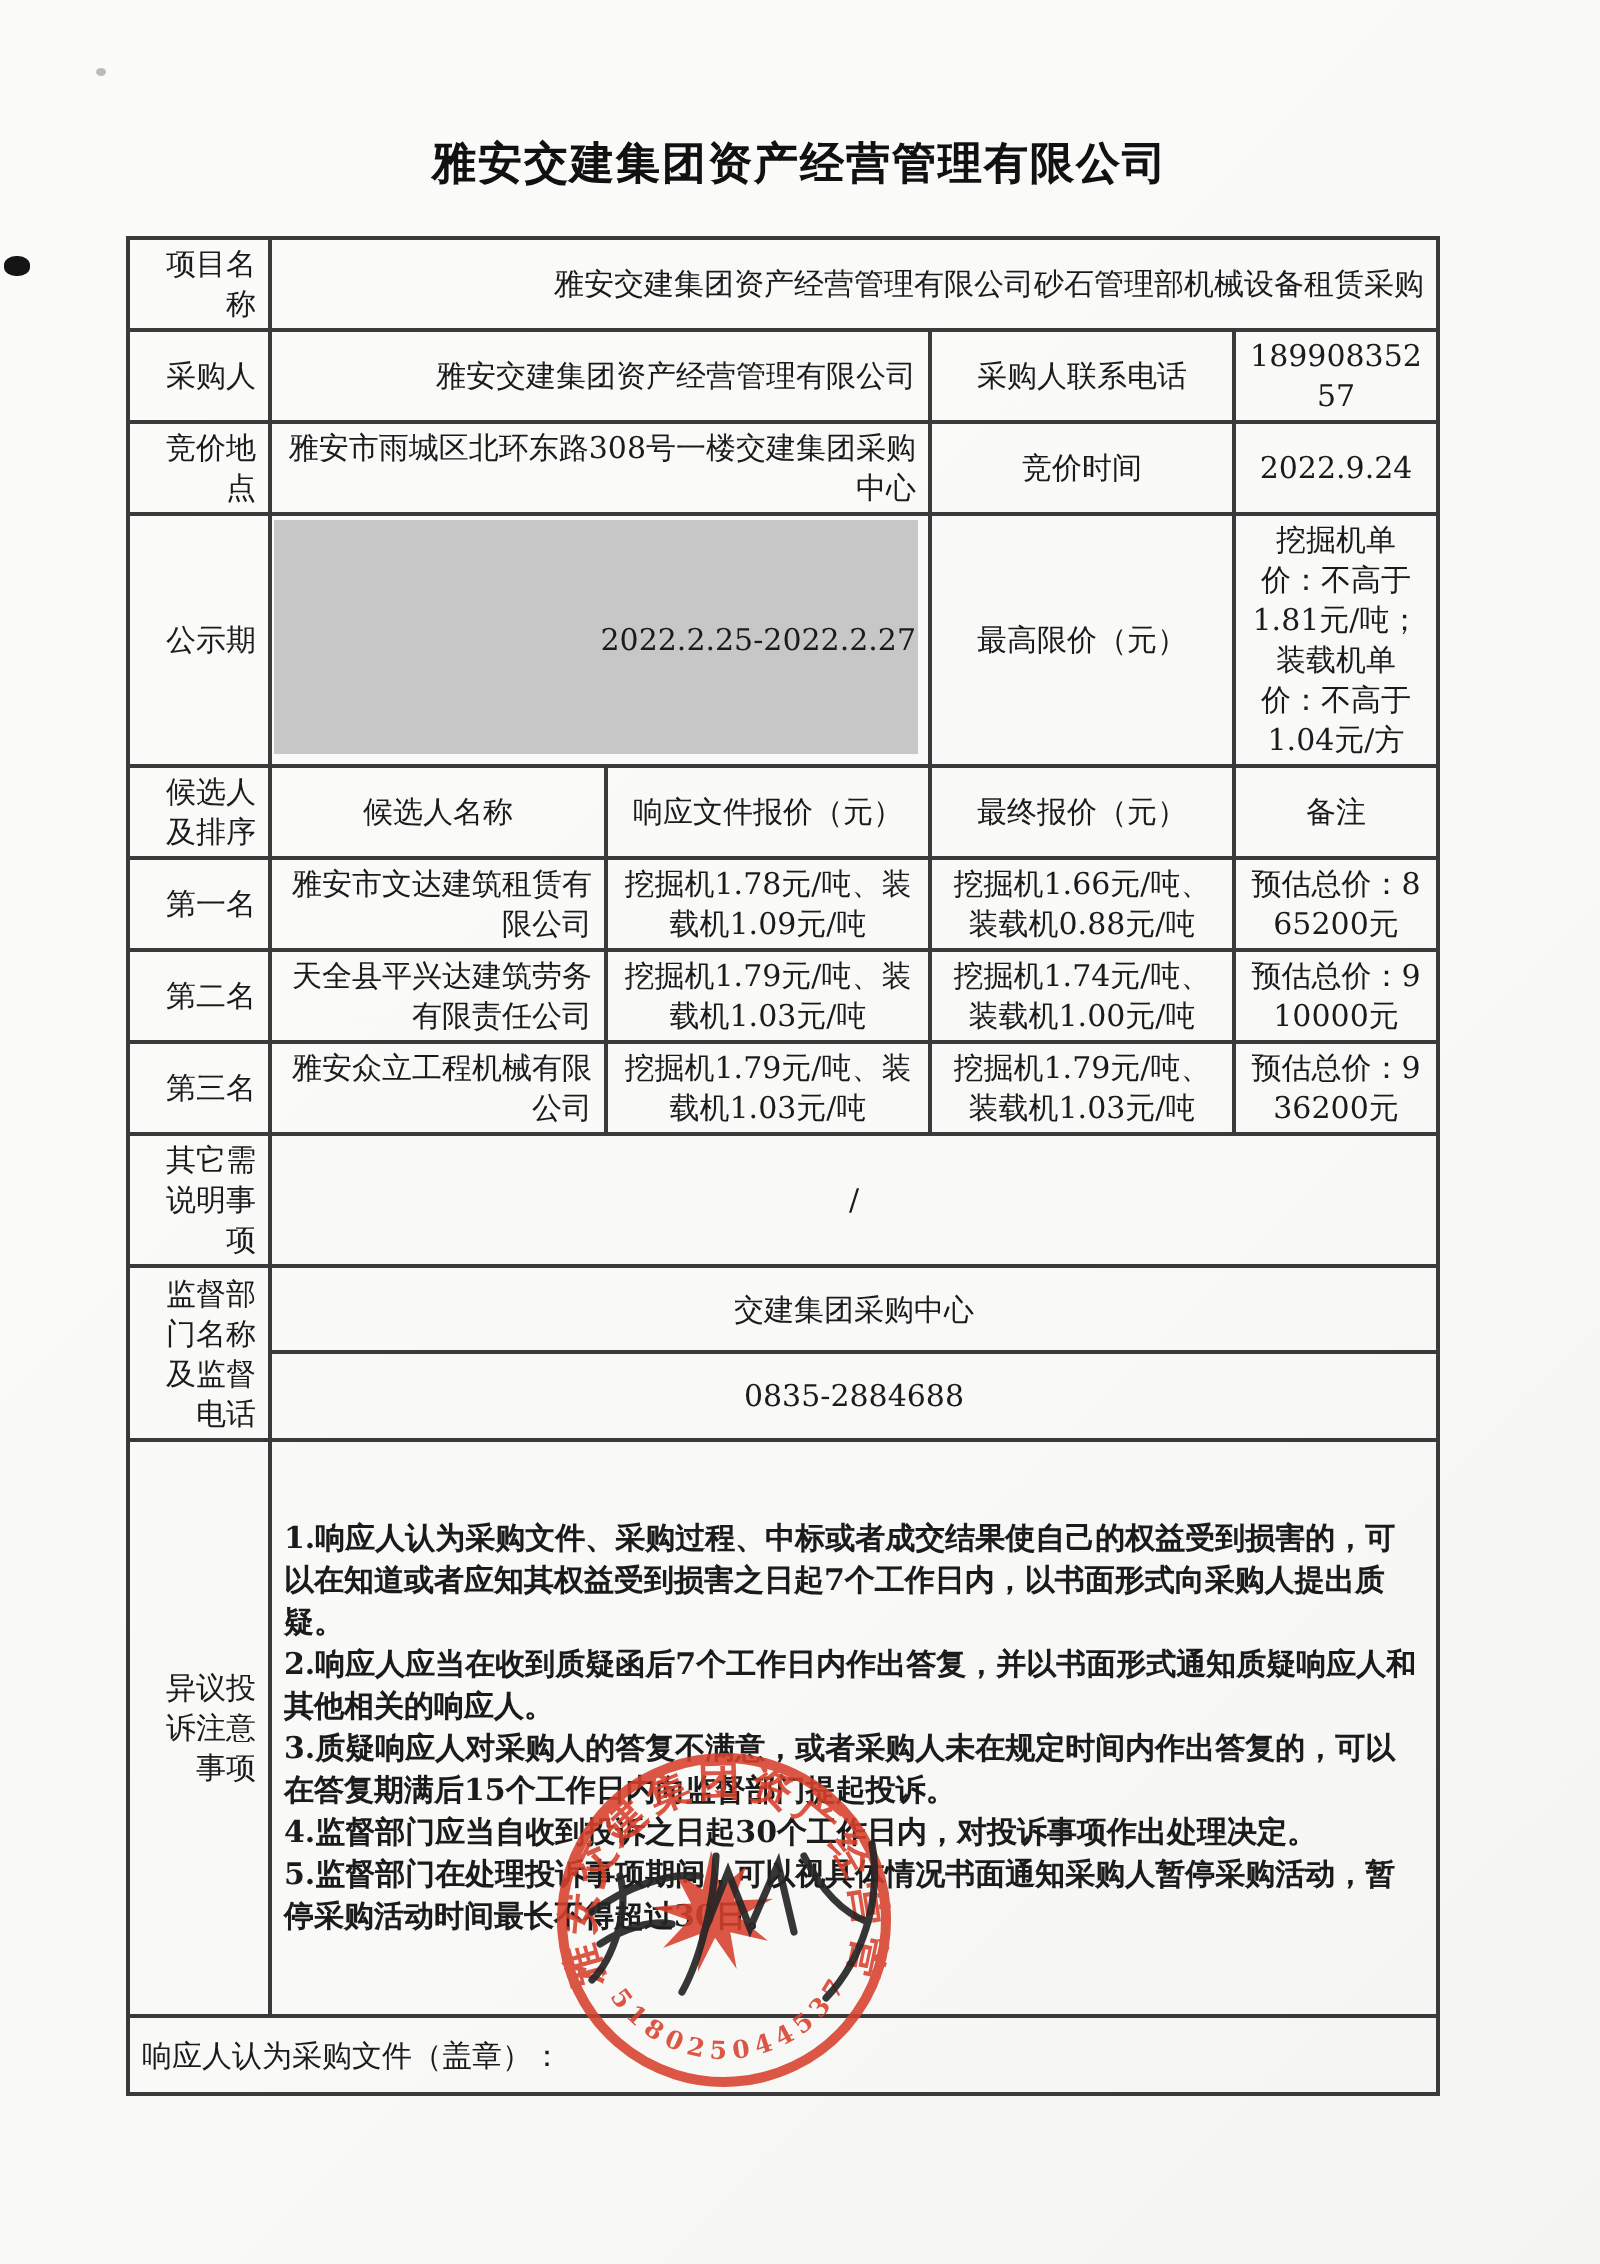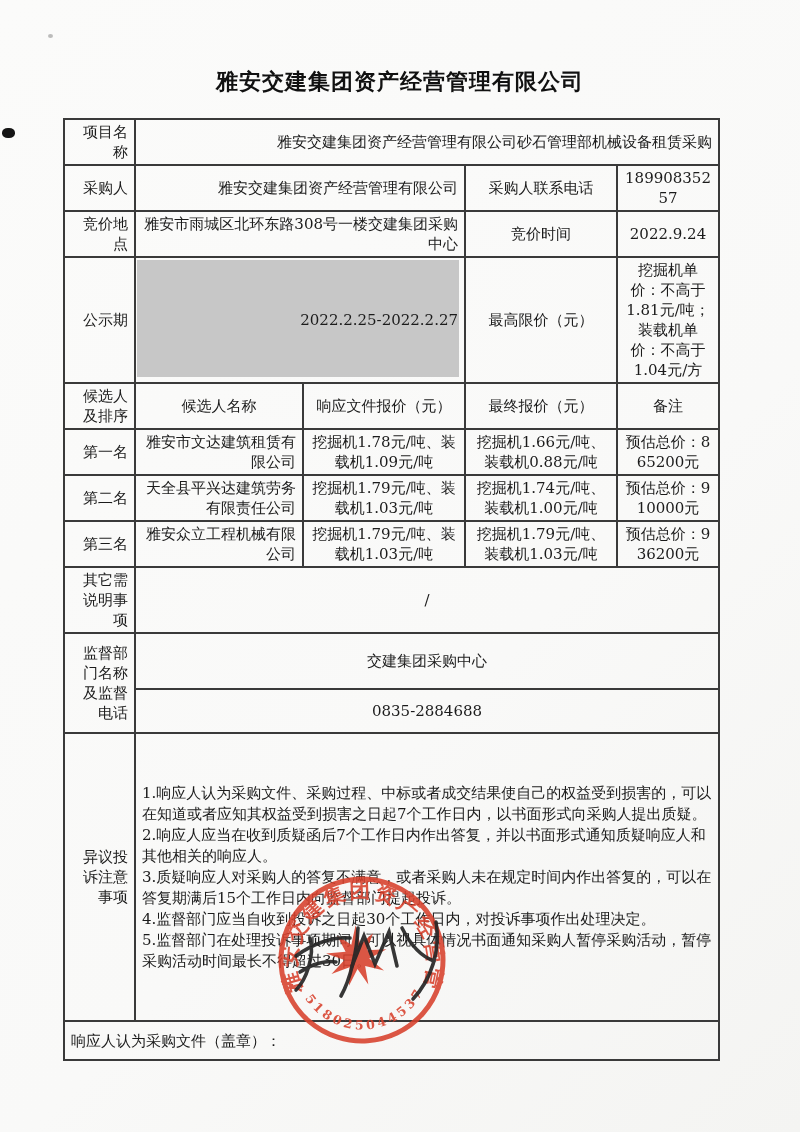--- a/index.html
+++ b/index.html
@@ -38,21 +38,21 @@
   td.ctr{text-align:center;}
   td.vtop{vertical-align:top;padding-top:4px;}
   td.pubval{
     background:linear-gradient(#c7c7c7,#c7c7c7) no-repeat;
     background-size:calc(100% - 6px) calc(100% - 7px);
     background-position:1px 2px;
   }
   td.maxprice{font-size:14px;line-height:19px;text-align:center;padding:2px 3px;}
   td.bid{text-align:center;line-height:21px;}
   td.note{text-align:center;line-height:21px;}
-  td.objection-cell{vertical-align:middle;padding:6px 8px 16px 7px;}
+  td.objection-cell{vertical-align:middle;padding:6px 8px 16px 7px;font-weight:bold;}
   .obj-item{font-size:15px;line-height:21px;text-align:left;}
   td.sign-row{padding-left:4px;font-size:16px;}
   
   .blob1{position:absolute;left:2px;top:128px;width:13px;height:10px;background:#151515;border-radius:45%;}
   .dot1{position:absolute;left:48px;top:34px;width:5px;height:4px;background:#9a9a9a;border-radius:50%;opacity:.65;}
   
   .overlay{position:absolute;left:0;top:0;pointer-events:none;}
 </style>
 </head>
 <body>
@@ -130,21 +130,21 @@
       <td class="bid">挖掘机1.79元/吨、装载机1.03元/吨</td>
       <td class="bid">挖掘机1.79元/吨、装载机1.03元/吨</td>
       <td class="note">预估总价：936200元</td>
     </tr>
 
     <tr style="height:54px">
       <td class="lbl">其它需说明事项</td>
       <td class="ctr" colspan="4">/</td>
     </tr>
 
-    <tr style="height:56px">
+    <tr style="height:43px">
       <td class="lbl" rowspan="2">监督部门名称及监督电话</td>
       <td class="ctr" colspan="4">交建集团采购中心</td>
     </tr>
     <tr style="height:44px">
       <td class="ctr" colspan="4">0835-2884688</td>
     </tr>
 
     <tr style="height:288px">
       <td class="lbl">异议投诉注意事项</td>
       <td class="objection-cell" colspan="4">

